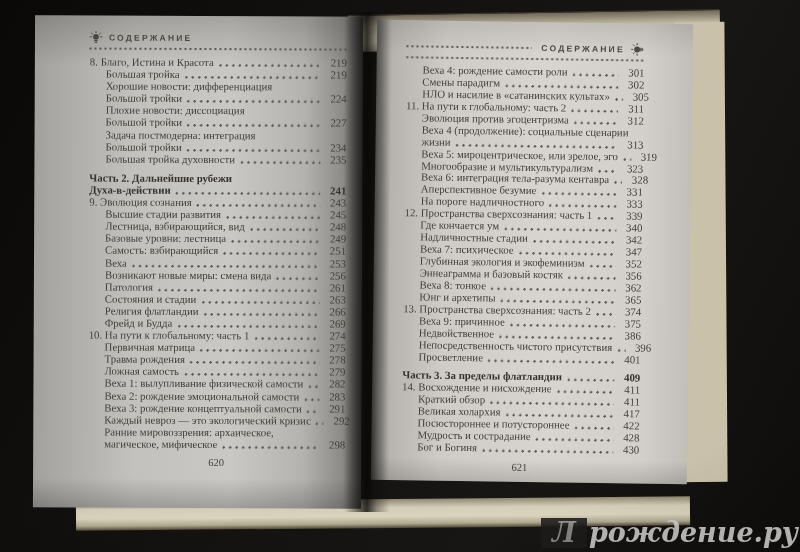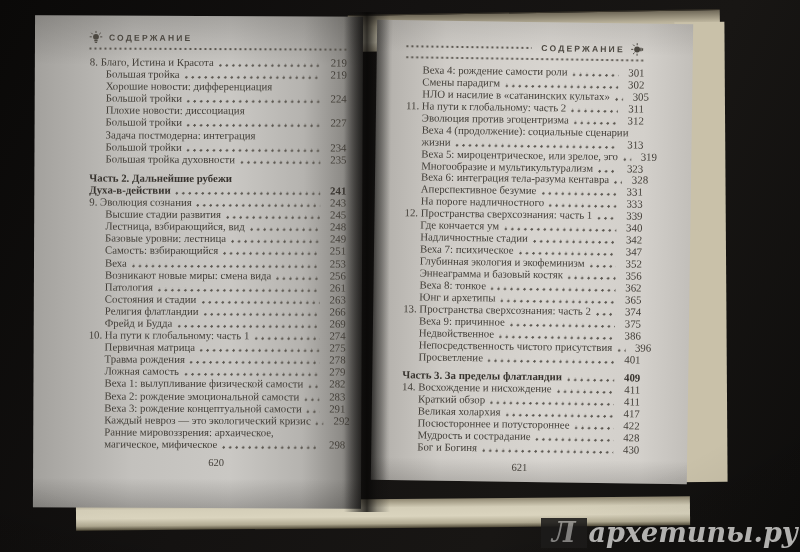--- a/index.html
+++ b/index.html
@@ -454,15 +454,15 @@
     </div>
   </div>
 
   <div class="gutter"></div>
   <div class="vignette"></div>
 
   <div class="watermark">
     <span class="wm-box">
         <span>Л</span>
       </span>
-    <span>архетипы.ру</span>
+    <span>рождение.ру</span>
   </div>
 </div>
 
 </body></html>

